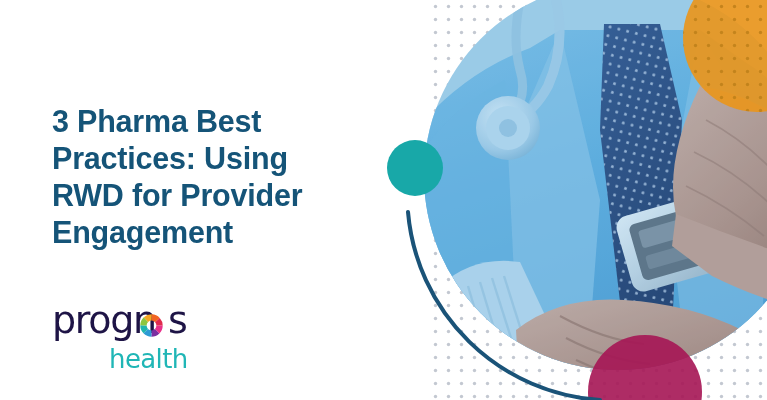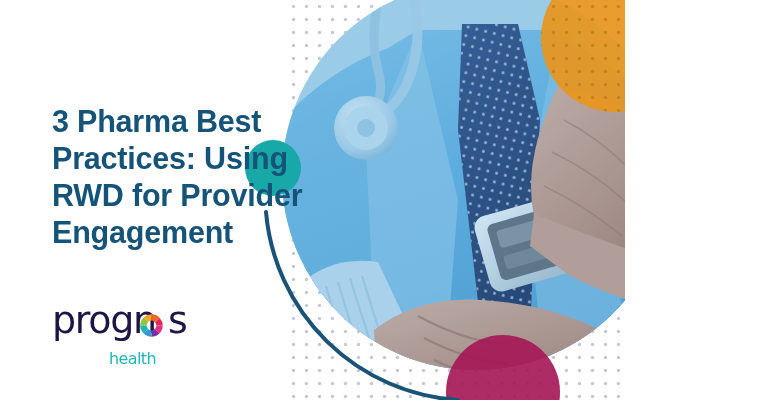--- a/index.html
+++ b/index.html
@@ -7,21 +7,21 @@
     margin: 0;
     padding: 0;
     background: #ffffff;
   }
   body {
     font-family: "Liberation Sans", sans-serif;
   }
 
   .banner {
     position: relative;
-    width: 625px;
+    width: 767px;
     height: 400px;
     overflow: hidden;
     background: #ffffff;
   }
 
   
   .left-panel {
     position: absolute;
     left: 0;
     top: 0;
@@ -77,21 +77,21 @@
     top: 14px;
     width: 23px;
     height: 23px;
   }
 
   .logo-health {
     position: absolute;
     left: 57px;
     top: 44px;
     font-family: "DejaVu Sans", sans-serif;
-    font-size: 16px;
+    font-size: 26px;
     letter-spacing: -0.6px;
     color: #20B6B6;
     line-height: 30px;
   }
 
   
   .art {
     position: absolute;
     right: 0;
     top: 0;

